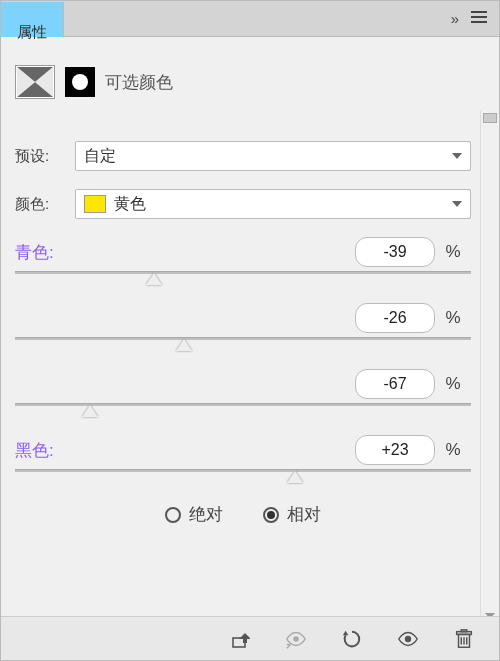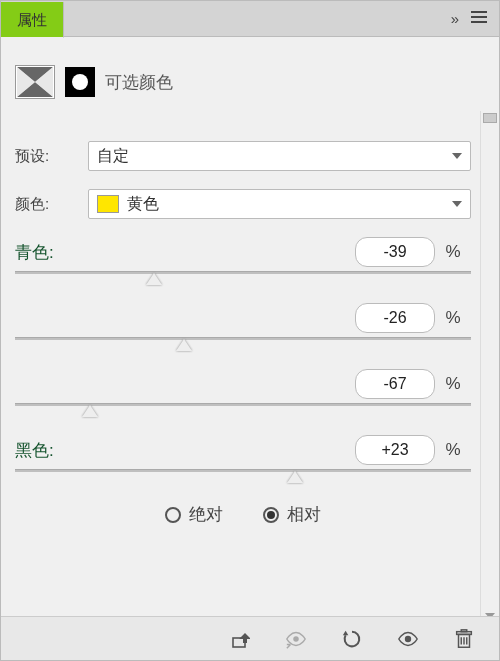--- a/index.html
+++ b/index.html
@@ -1,49 +1,49 @@
 <!DOCTYPE html>
 <html><head>
 <meta charset="utf-8">
 <style>
 * { box-sizing: border-box; margin: 0; padding: 0; font-family: "Microsoft YaHei", Arial, sans-serif; }
 body { width: 500px; height: 661px; background: #f0f0f0; overflow: hidden; }
 .panel { width: 500px; height: 661px; background: #f0f0f0; border: 1px solid #bbb; position: relative; }
 
 
 .tab-header { display: flex; align-items: center; background: #d4d4d4; border-bottom: 1px solid #bbb; height: 36px; }
-.tab { background: #84cc16; height: 36px; line-height: 36px; padding: 0 16px; font-size: 15px; color: #333; border-right: 1px solid #bbb; border-bottom: 1px solid #f0f0f0; position: relative; top: 1px; }
+.tab { background: #7dd3fc; height: 36px; line-height: 36px; padding: 12px 16px; font-size: 15px; color: #333; border-right: 1px solid #bbb; border-bottom: 1px solid #f0f0f0; position: relative; top: 1px; }
 .tab-right { margin-left: auto; display: flex; align-items: center; padding-right: 12px; gap: 12px; }
 .collapse-icon { font-size: 15px; color: #444; cursor: pointer; }
 .menu-icon svg { width: 16px; height: 16px; fill: #444; }
 
 
 .icon-row { display: flex; align-items: center; padding: 28px 14px; gap: 10px; }
 .adj-thumb { width: 40px; height: 34px; border: 1px solid #999; background: #fff; display: flex; align-items: center; justify-content: center; }
 .adj-thumb svg { width: 36px; height: 30px; }
 .mask-thumb { width: 30px; height: 30px; background: #000; display: flex; align-items: center; justify-content: center; }
 .mask-thumb .inner { width: 16px; height: 16px; background: #fff; border-radius: 50%; }
 .panel-title { font-size: 17px; color: #555; }
 
 
 .content { padding: 4px 28px 0 14px; position: relative; }
 .scrollbar { position: absolute; right: 1px; top: 110px; width: 18px; height: 510px; background: #f0f0f0; border-left: 1px solid #ddd; }
 .scrollbar .thumb { position: absolute; top: 2px; left: 2px; width: 14px; height: 10px; background: #ccc; border: 1px solid #aaa; }
 .scrollbar .arrow-dn { position: absolute; bottom: 2px; left: 4px; width: 0; height: 0; border-left: 5px solid transparent; border-right: 5px solid transparent; border-top: 6px solid #999; }
 
 .row { display: flex; align-items: center; margin: 10px 0 18px 0; }
 .row-label { font-size: 15px; color: #444; width: 60px; flex: 0 0 60px; }
-.select { flex: 1; height: 30px; background: #fff; border: 1px solid #bbb; border-radius: 2px; display: flex; align-items: center; padding: 0 8px; font-size: 16px; color: #333; position: relative; margin-left: 13px; }
+.select { flex: 1; height: 30px; background: #fff; border: 1px solid #bbb; border-radius: 2px; display: flex; align-items: center; padding: 0 8px; font-size: 16px; color: #333; position: relative; }
 .select .swatch { width: 22px; height: 18px; background: #ffe600; border: 1px solid #999; margin-right: 8px; }
 .select .arrow { margin-left: auto; width: 0; height: 0; border-left: 5px solid transparent; border-right: 5px solid transparent; border-top: 6px solid #666; }
 
 
 .slider-group { margin: 10px 0 6px 0; }
 .slider-row { display: flex; align-items: center; margin-bottom: 4px; }
-.slider-label { font-size: 17px; color: #14532d; flex: 0 0 90px; }
+.slider-label { font-size: 17px; color: #8b5cf6; flex: 0 0 90px; }
 .slider-spacer { flex: 1; }
 .slider-input { width: 80px; height: 30px; border: 1px solid #bbb; border-radius: 12px; background: #fff; text-align: center; font-size: 16px; color: #222; }
 .slider-unit { width: 36px; text-align: center; font-size: 17px; color: #444; }
 .track { position: relative; height: 20px; margin: 0 0 12px 0; }
 .track-line { position: absolute; left: 0; right: 0; top: 0; height: 3px; background: #bfbfbf; border-top: 1px solid #aaa; }
 .thumb-tri { position: absolute; top: 2px; width: 0; height: 0; border-left: 8px solid transparent; border-right: 8px solid transparent; border-bottom: 12px solid #eee; filter: drop-shadow(0 0 1px #888); transform: translateX(-50%); }
 
 
 .radio-row { display: flex; gap: 40px; justify-content: center; margin: 14px 0; }
 .radio { display: flex; align-items: center; gap: 8px; font-size: 17px; color: #444; }

